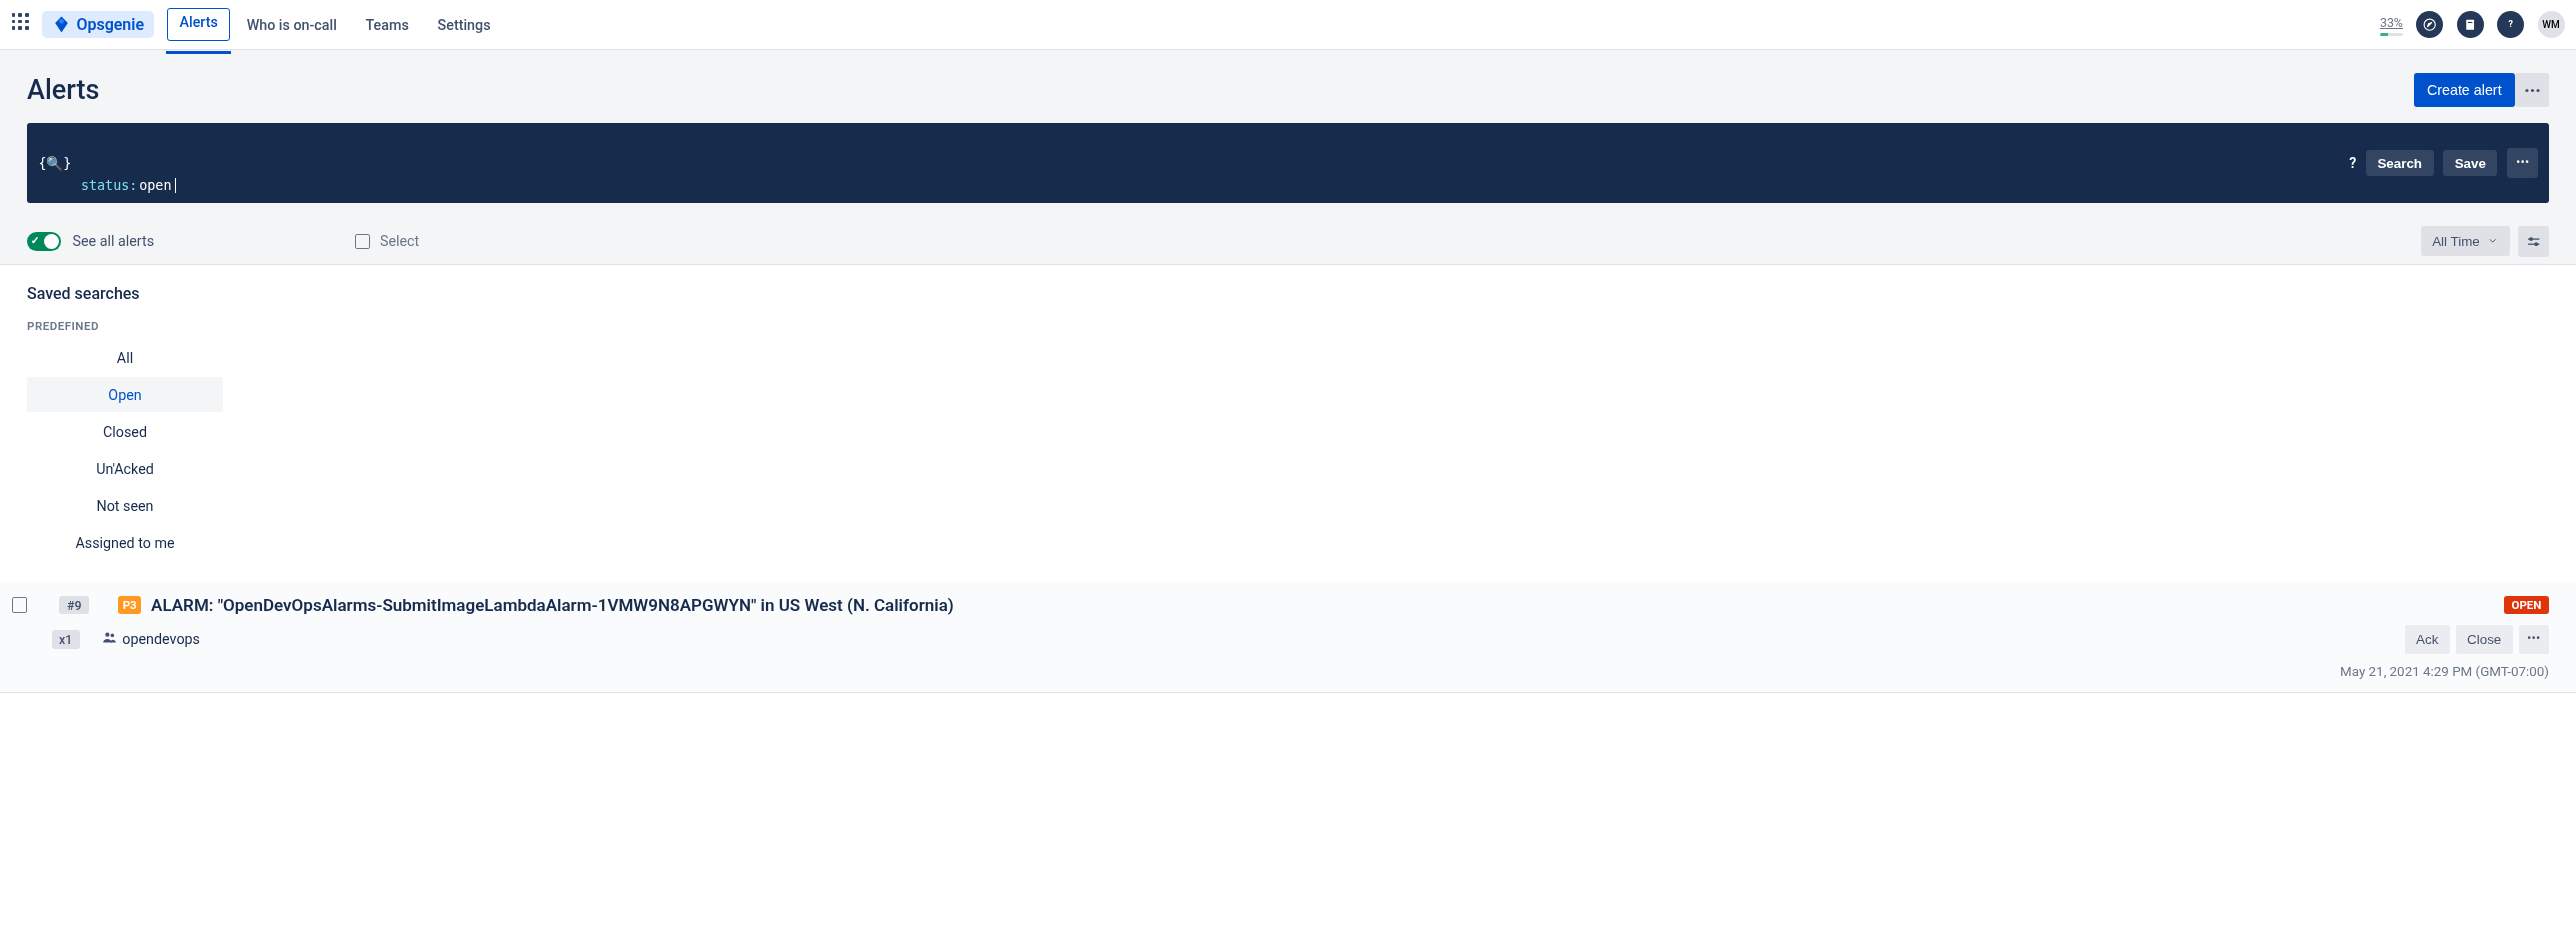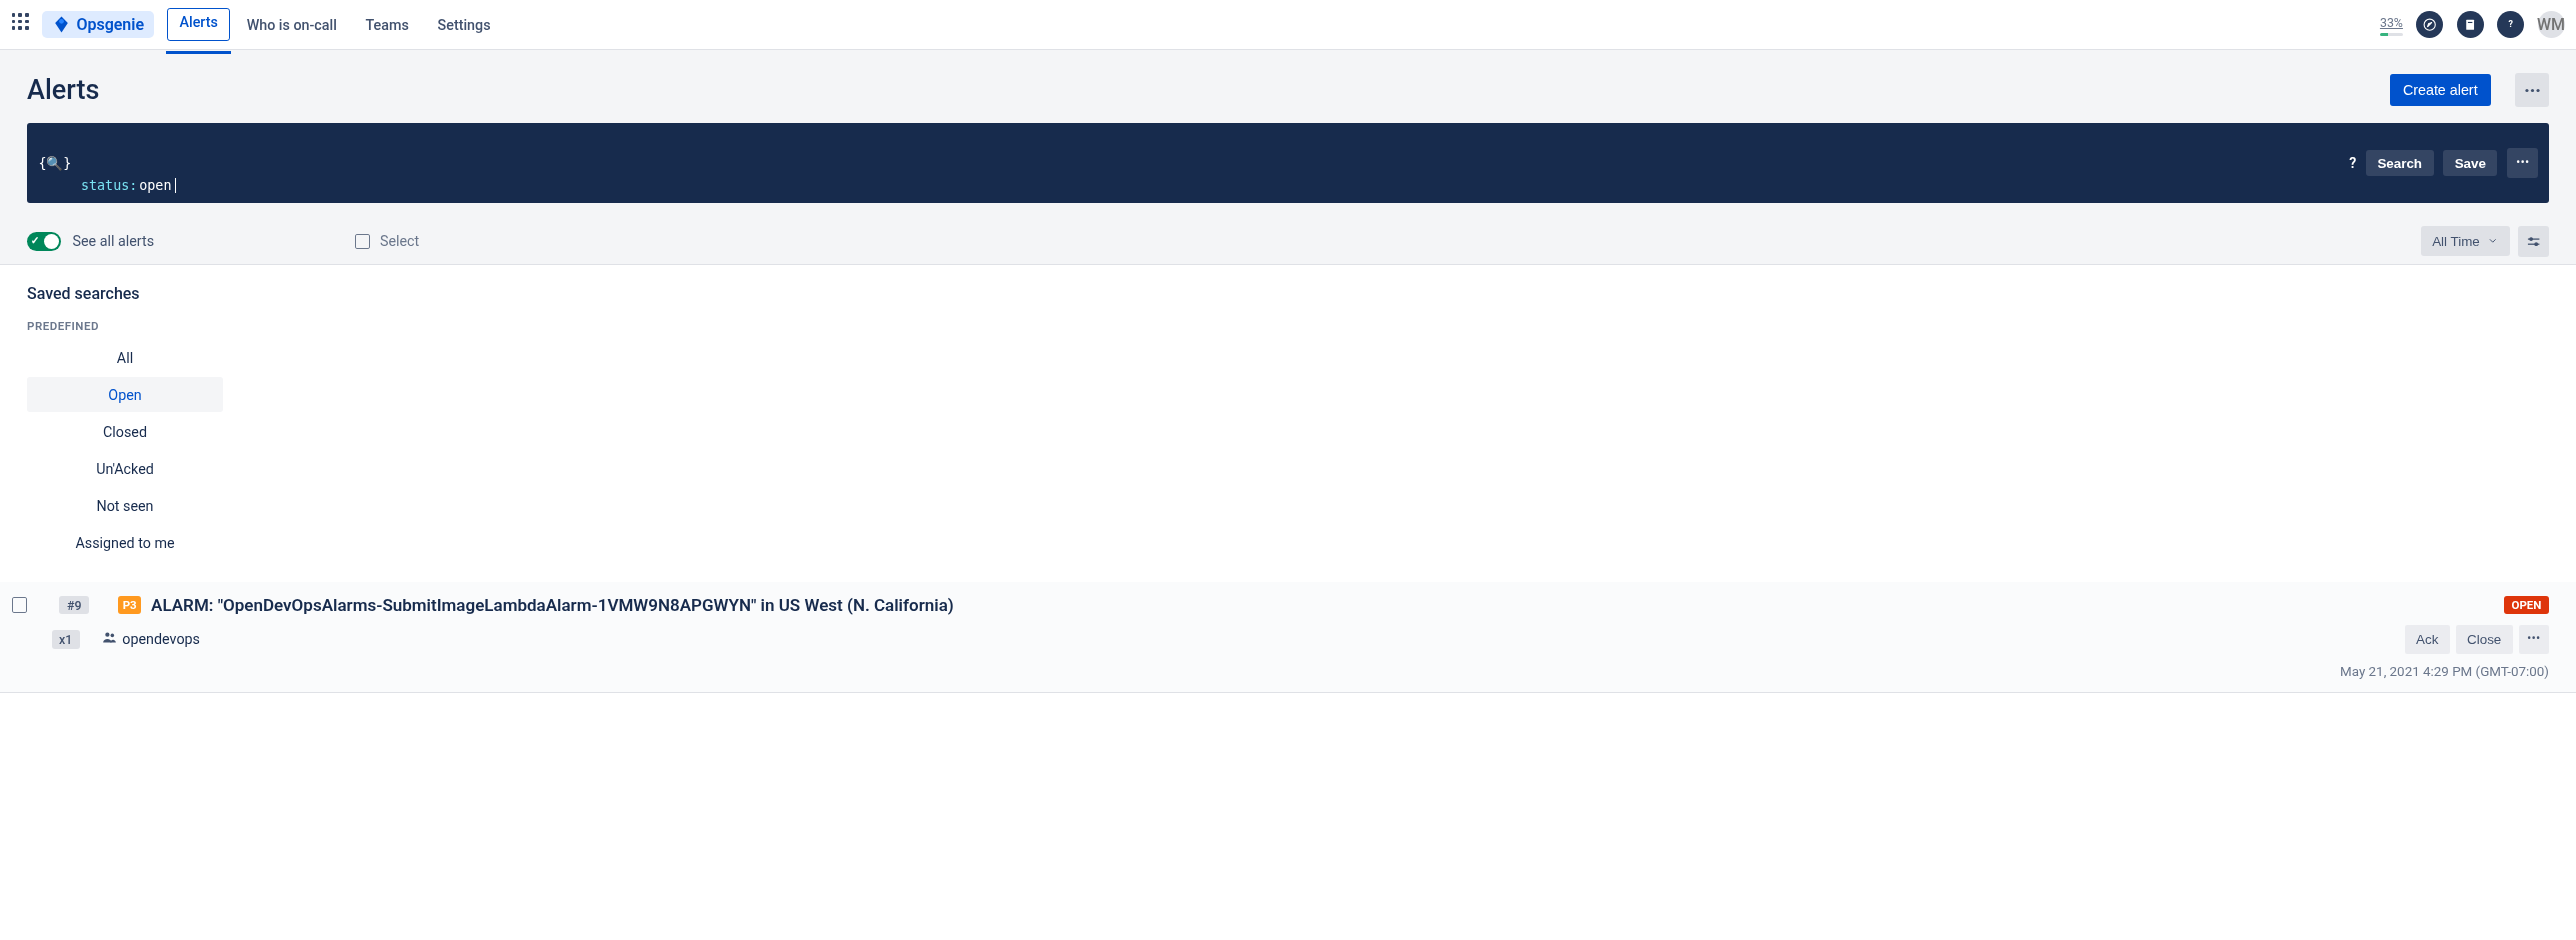--- a/index.html
+++ b/index.html
@@ -12,26 +12,26 @@
 .brand { display: flex; align-items: center; gap: 5.7px; background: #DEEBFF; border-radius: 5px; padding: 3.8px 9.6px; font-weight: 600; color: #0052CC; font-size: 16px; margin-right: 13.4px; }
 .brand svg { width: 19px; height: 19px; }
 .nav-tabs { display: flex; gap: 3.8px; }
 .nav-tab { padding: 13.4px 11.5px; font-size: 14.3px; color: #42526E; cursor: pointer; border: 1.9px solid transparent; border-radius: 2.9px; font-weight: 500; }
 .nav-tab.active { color: #0052CC; border: 1.9px solid #0052CC; padding: 5.7px 11.5px; margin: 5.7px 0; position: relative; }
 .nav-tab.active::after { content: ""; position: absolute; left: -1.9px; right: -1.9px; bottom: -13.4px; height: 2.9px; background: #0052CC; }
 .topnav-right { margin-left: auto; display: flex; align-items: center; gap: 13.4px; }
 .quota { font-size: 12.4px; color: #6B778C; text-decoration: underline; position: relative; padding-bottom: 3.8px;}
 .quota::after { content:""; position:absolute; bottom:-1.9px; left:0; right:0; height:2.9px; background:linear-gradient(to right,#36B37E 33%, #DFE1E6 33%); border-radius:1.9px;}
 .icon-btn { width: 27px; height: 27px; border-radius: 50%; background: #253858; display: flex; align-items: center; justify-content: center; cursor: pointer; color:#fff; }
-.icon-btn.light { background: #DFE1E6; color: #737373; font-weight: 500; font-size: 16px; }
+.icon-btn.light { background: #DFE1E6; color: #000000; font-weight: 500; font-size: 10px; }
 
 
 .page-header { display: flex; align-items: center; padding: 23px 27px 15.3px; background: #F4F5F7; border-bottom: 1px solid transparent; }
 .page-title { font-size: 27px; font-weight: 500; color: #172B4D; }
-.header-right { margin-left: auto; display: flex; gap: 24px; align-items: center; }
+.header-right { margin-left: auto; display: flex; gap: 0; }
 .btn-primary { background: #0052CC; color: #fff; border: none; border-radius: 2.9px; padding: 7.6px 13.4px; font-size: 14.3px; font-weight: 500; cursor: pointer; }
 .btn-icon-square { width: 34px; height: 34px; background: #DFE1E6; border: none; border-radius: 2.9px; display: flex; align-items: center; justify-content: center; cursor: pointer; color:#42526E; font-size: 19px; }
 
 
 .search-bar-wrap { background: #F4F5F7; padding: 0 27px 15.3px; }
 .search-bar { background: #172B4D; border-radius: 2.9px; display: flex; align-items: center; padding: 9.6px 11.5px; gap: 9.6px; }
 .search-icon { color: #fff; font-family: monospace; font-size: 13.4px; }
 .search-help { color: #fff; font-weight: 600; cursor: pointer; font-size:14.3px;}
 .search-btn { background: #344563; color: #fff; border: none; border-radius: 2.9px; padding: 5.7px 11.5px; font-size: 13.4px; font-weight: 600; cursor: pointer; }
 

